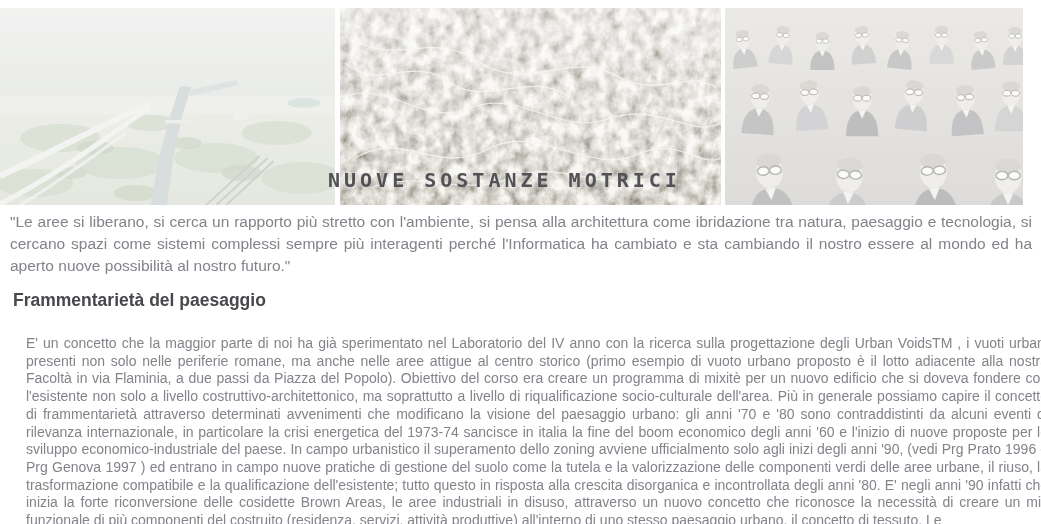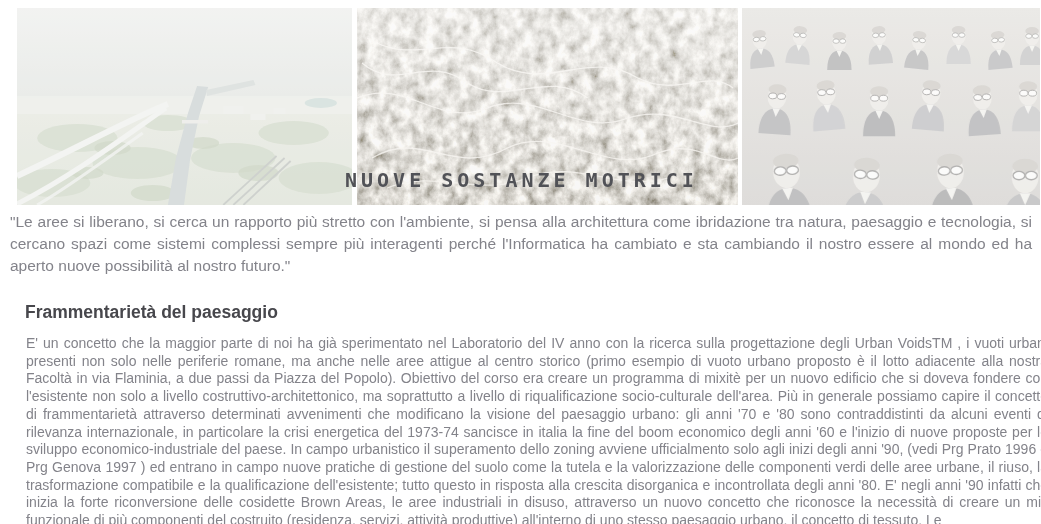--- a/index.html
+++ b/index.html
@@ -6,21 +6,21 @@
   .page {
     position: relative;
     width: 1041px;
     height: 524px;
     background: #ffffff;
     overflow: hidden;
     font-family: "Liberation Sans", sans-serif;
   }
   .banner {
     position: absolute;
-    left: 17px;
+    left: 0;
     top: 8px;
     width: 855px;
     height: 197px;
   }
   .photo {
     position: absolute;
     top: 0;
     height: 197px;
     overflow: hidden;
   }
@@ -49,21 +49,21 @@
     margin: 0;
     font-size: 15.5px;
     line-height: 22px;
     text-align: justify;
     color: #83838a;
   }
   .section-heading {
     position: absolute;
     left: 9px;
     top: 286px;
-    margin: 16px;
+    margin: 4px;
     font-size: 17.5px;
     font-weight: 700;
     color: #47474c;
   }
   .body-para {
     position: absolute;
     left: 10px;
     width: 1022px;
     top: 319px;
     margin: 16px;

